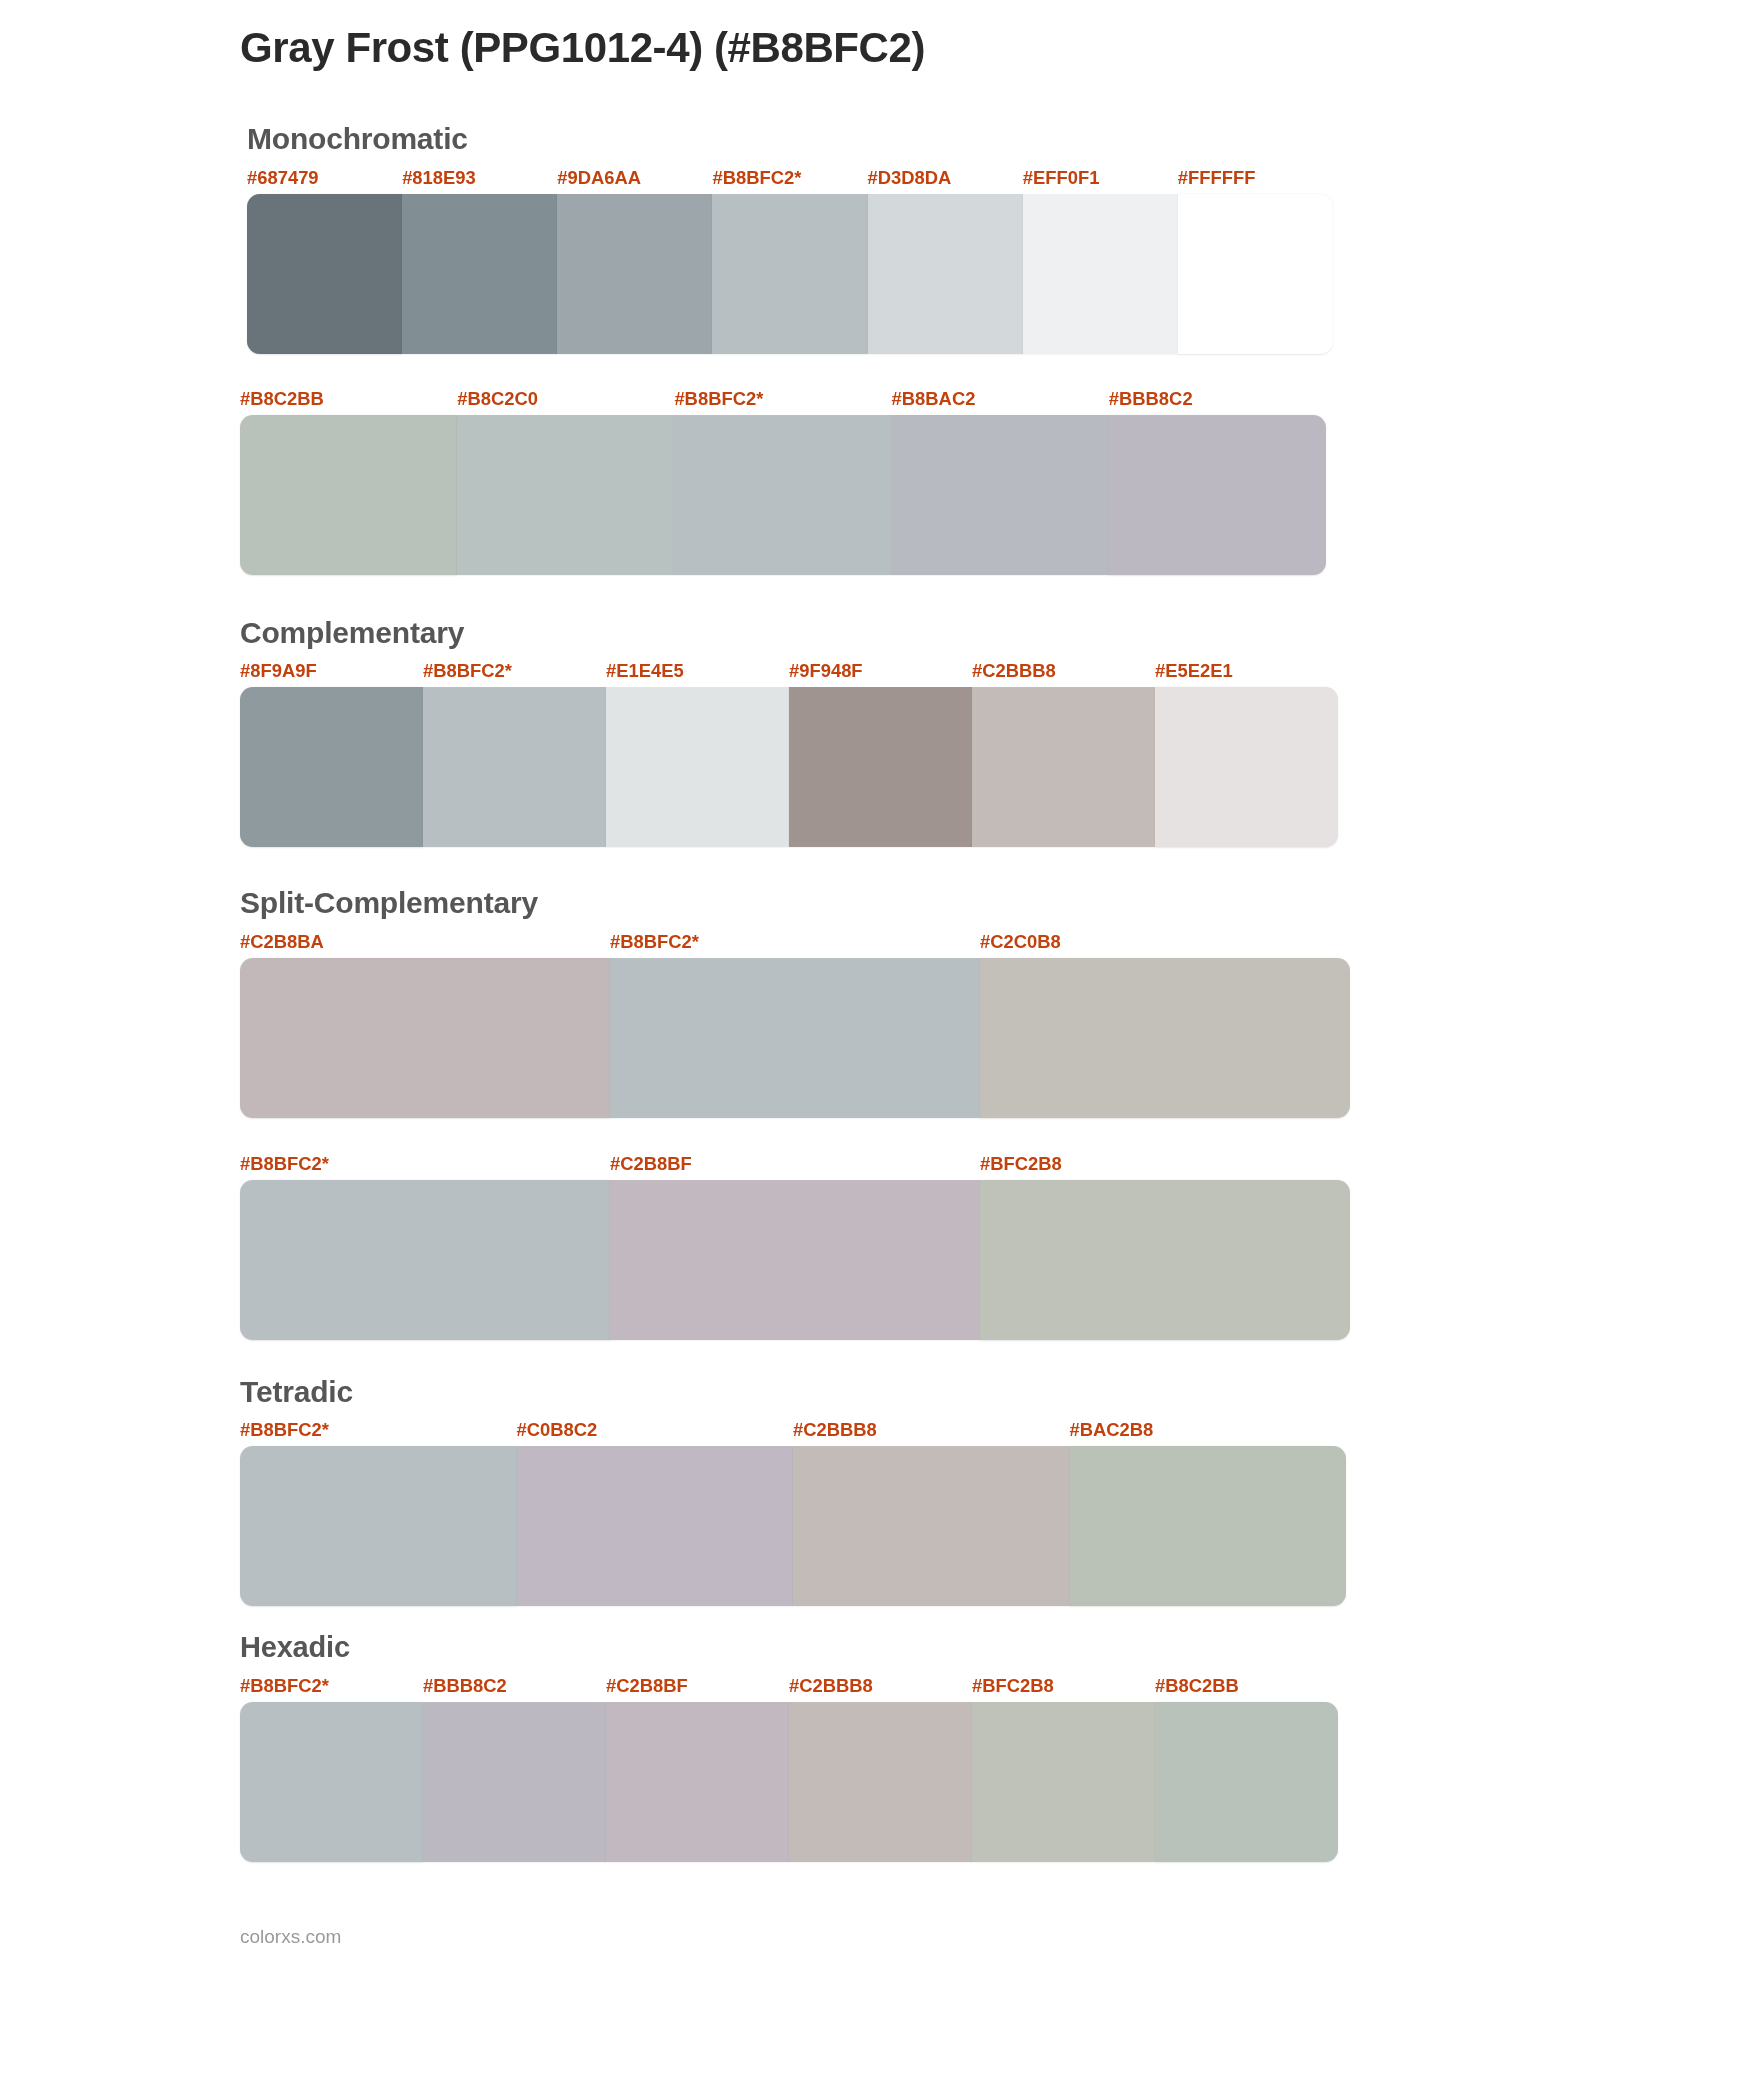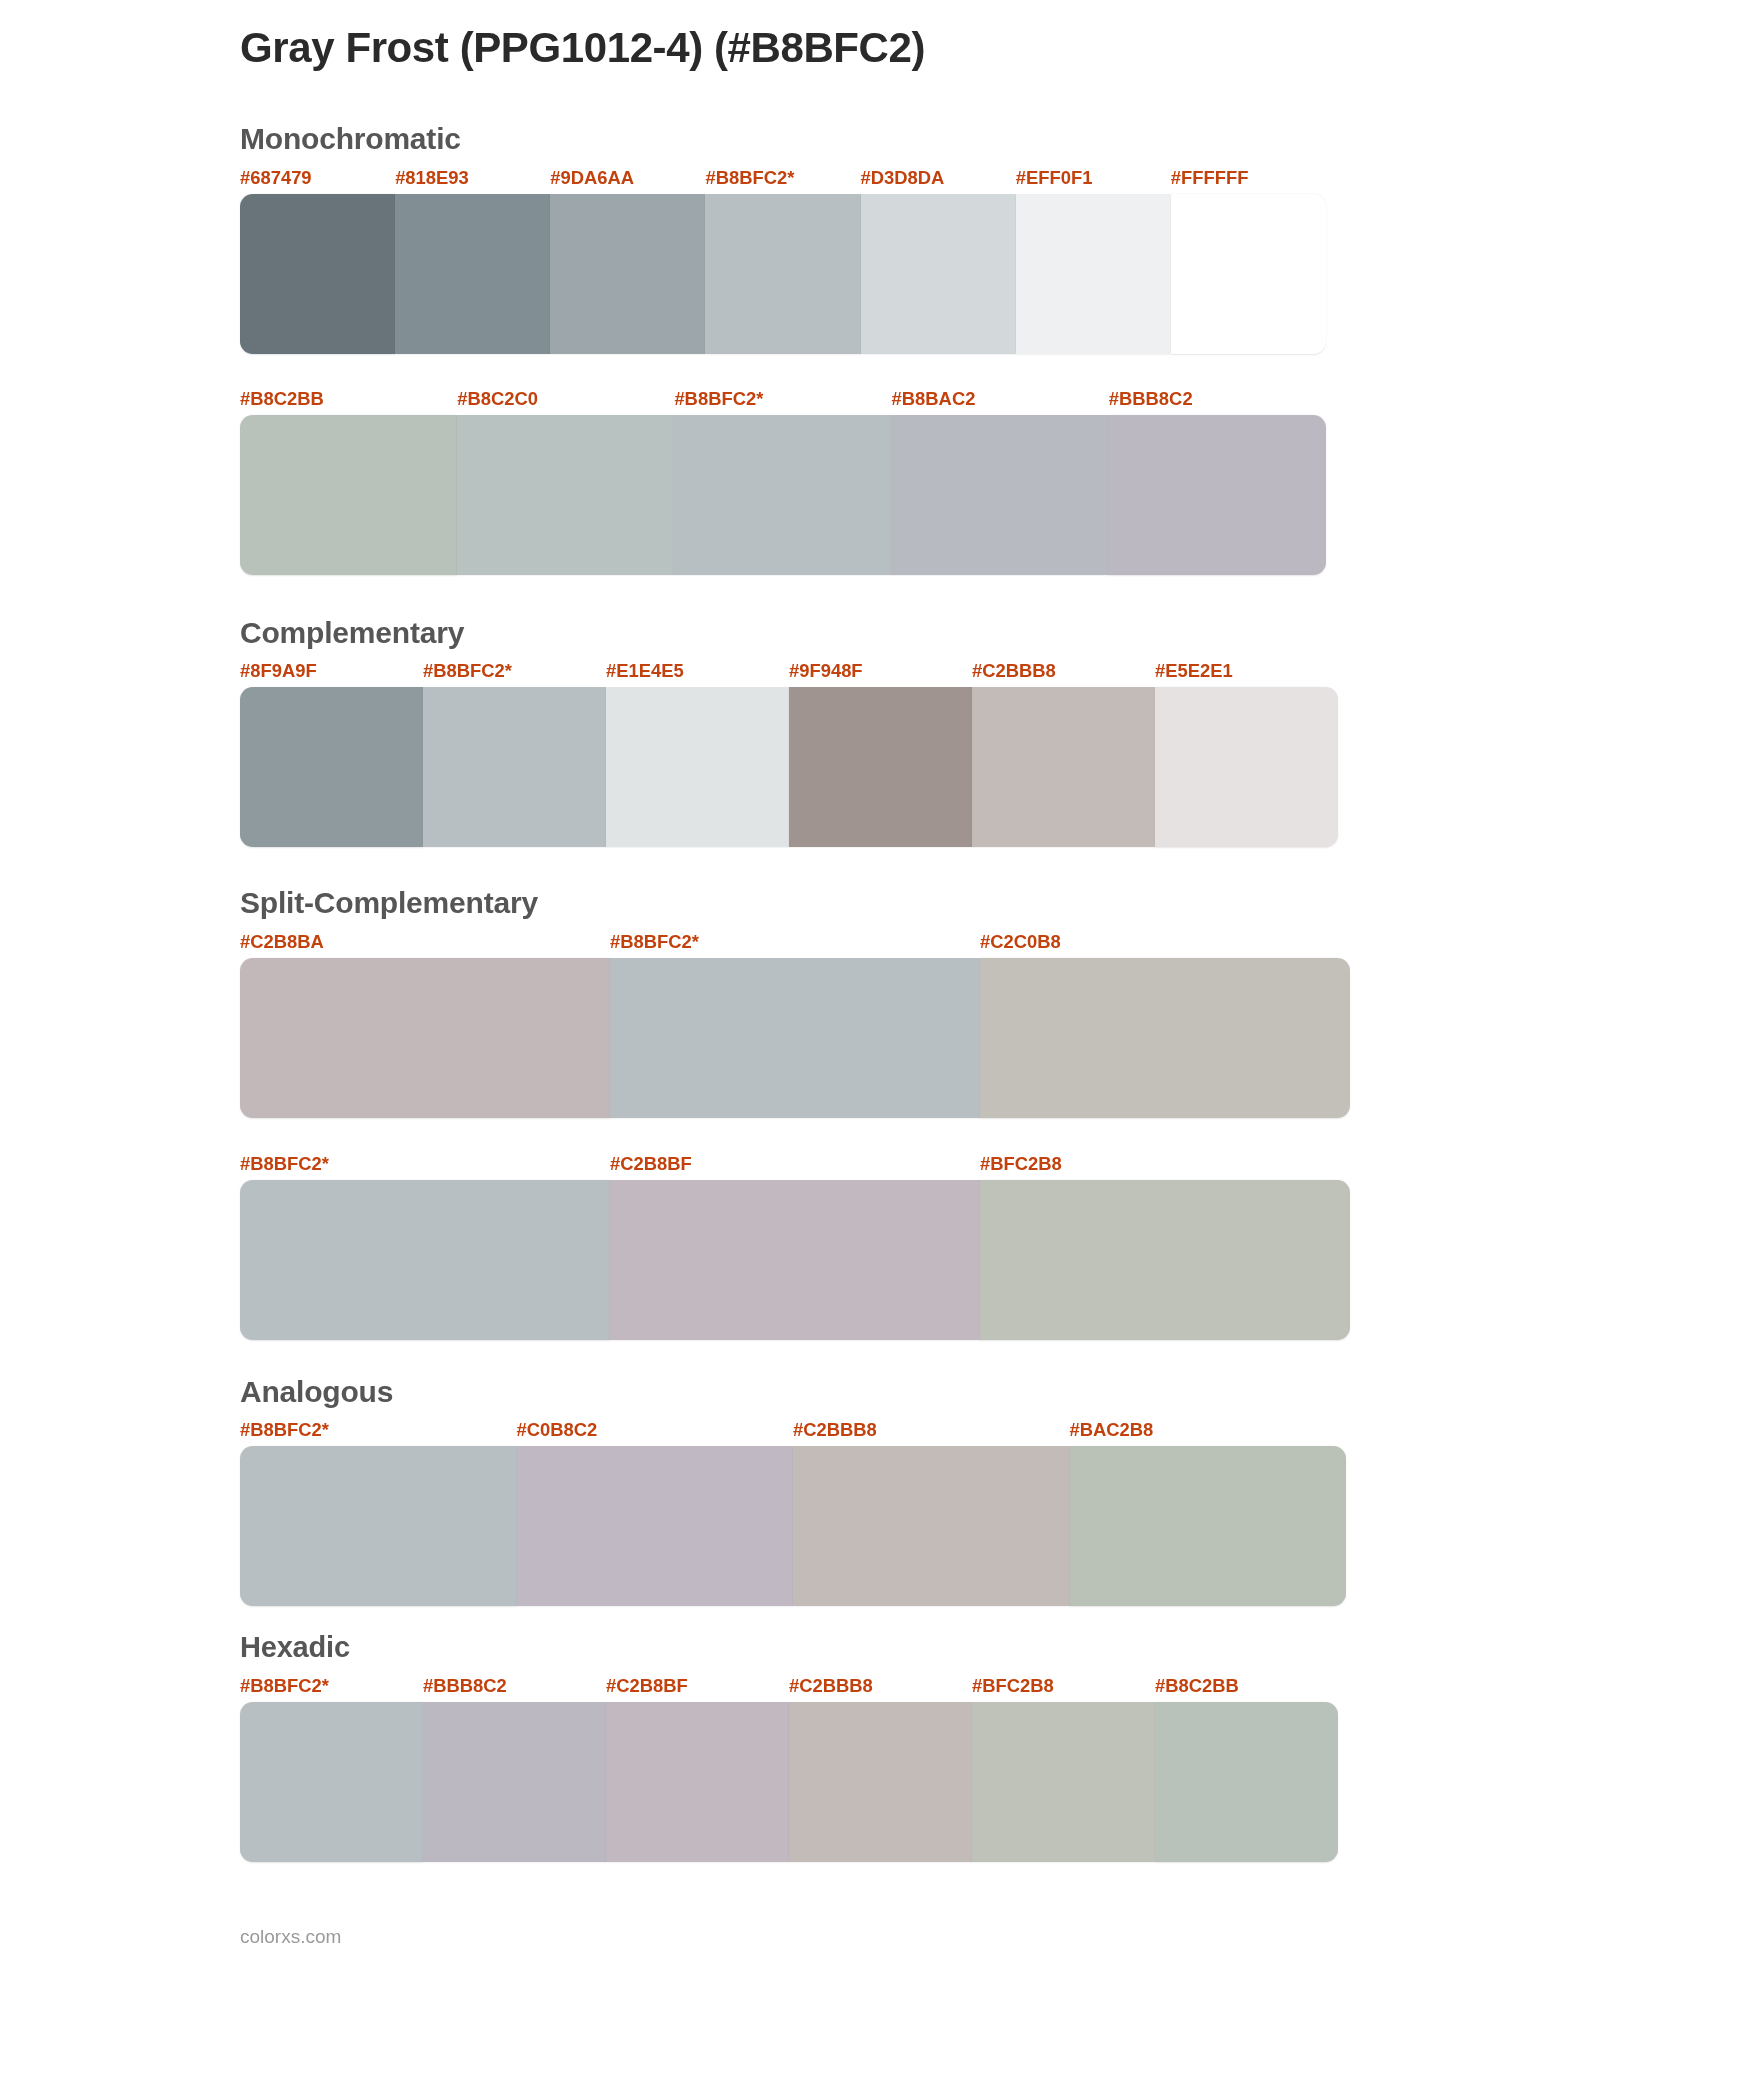--- a/index.html
+++ b/index.html
@@ -103,21 +103,21 @@
   .sec-comp   .swatch-labels { margin-left: 240px; width: 1098px; }
   .sec-split  .swatch-bar,
   .sec-split  .swatch-labels { margin-left: 240px; width: 1110px; text-align: center; }
   .sec-triadic .swatch-bar,
   .sec-triadic .swatch-labels { margin-left: 240px; width: 1110px; }
   .sec-tetradic .swatch-bar,
   .sec-tetradic .swatch-labels { margin-left: 240px; width: 1106px; }
   .sec-hexadic .swatch-bar,
   .sec-hexadic .swatch-labels { margin-left: 240px; width: 1098px; }
 
-  .sec-mono     { margin-top: 0px; }
+  .sec-mono     { margin-top: 0px; margin-left: 7px; }
   .sec-analog   { margin-top: 34px; }
   .sec-comp     { margin-top: 40px; }
   .sec-split    { margin-top: 38px; }
   .sec-triadic  { margin-top: 35px; }
   .sec-tetradic { margin-top: 34px; }
   .sec-hexadic  { margin-top: 24px; }
 
   .sec-hexadic .section-title { font-size: 29px; }
 
   
@@ -216,21 +216,21 @@
           <span class="swatch-label" style="left: 33.3333%;">#C2B8BF</span>
           <span class="swatch-label" style="left: 66.6667%;">#BFC2B8</span>
         </div>
         <div class="swatch-bar">
           <div class="swatch" title="#B8BFC2*" style="background: rgb(184, 191, 194);"></div>
           <div class="swatch" title="#C2B8BF" style="background: rgb(194, 184, 191);"></div>
           <div class="swatch" title="#BFC2B8" style="background: rgb(191, 194, 184);"></div>
         </div>
       </div>
       <div class="section sec-tetradic">
-        <div class="section-title">Analogous</div>
+        <div class="section-title">Tetradic</div>
         <div class="swatch-labels">
           <span class="swatch-label" style="left: 0%;">#B8BFC2*</span>
           <span class="swatch-label" style="left: 25%;">#C0B8C2</span>
           <span class="swatch-label" style="left: 50%;">#C2BBB8</span>
           <span class="swatch-label" style="left: 75%;">#BAC2B8</span>
         </div>
         <div class="swatch-bar">
           <div class="swatch" title="#B8BFC2*" style="background: rgb(184, 191, 194);"></div>
           <div class="swatch" title="#C0B8C2" style="background: rgb(192, 184, 194);"></div>
           <div class="swatch" title="#C2BBB8" style="background: rgb(194, 187, 184);"></div>

